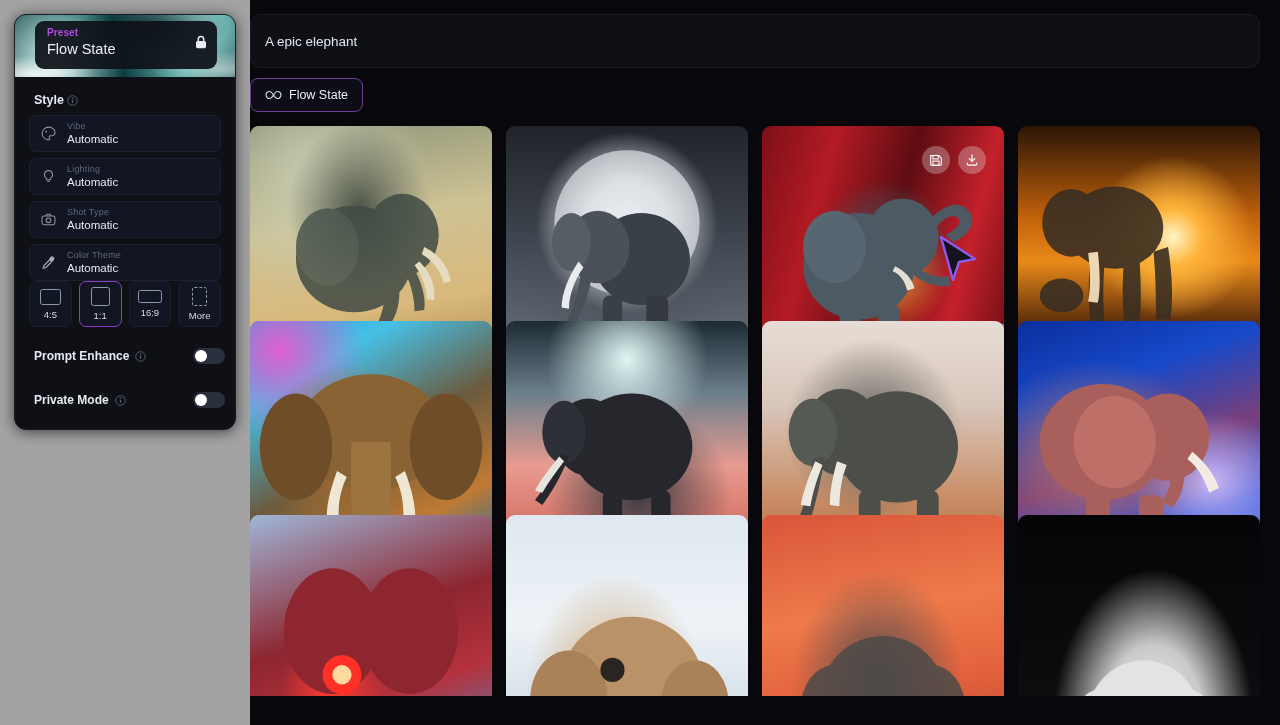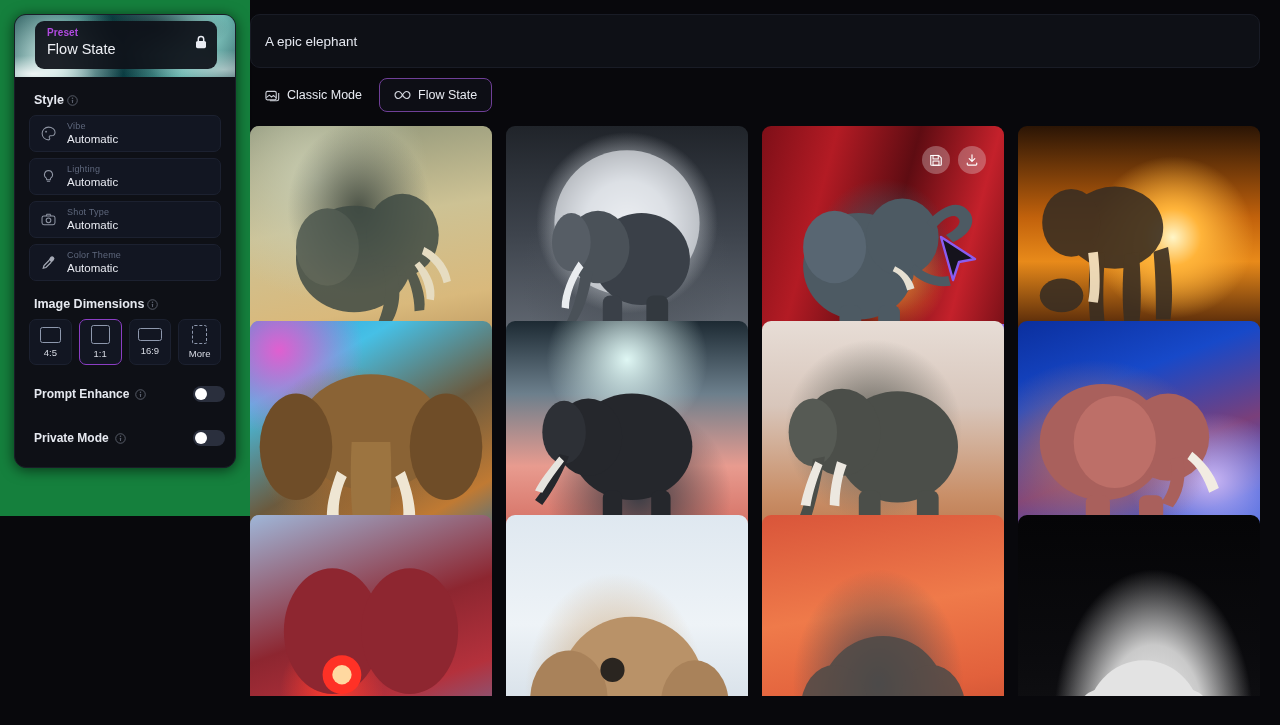--- a/index.html
+++ b/index.html
@@ -5,21 +5,21 @@
   * { margin:0; padding:0; box-sizing:border-box; }
   html, body {
     width:1280px; height:725px;
     background:#08080c;
     font-family:"Liberation Sans", sans-serif;
     overflow:hidden;
   }
   .app { position:relative; width:1280px; height:725px; display:flex; background:#08080c; }
 
   
-  .sidebar { width:250px; flex:0 0 250px; height:516px; background:#15803d; padding:14px 0 0 14px; }
+  .sidebar { width:250px; flex:0 0 250px; height:725px; background:#a3a3a3; padding:14px 0 0 14px; }
   .side-card {
     width:222px; background:#0e1016; border-radius:12px;
     border:1px solid #1a1d27; overflow:hidden; padding-bottom:14px;
     box-shadow:0 2px 14px rgba(0,0,0,.6);
   }
   .preset-hero {
     position:relative; height:62px; width:100%;
     background:
       radial-gradient(circle at 18% 70%, #dff2ef 0%, rgba(223,242,239,0) 38%),
       radial-gradient(circle at 82% 25%, #9fd8d2 0%, rgba(159,216,210,0) 45%),
@@ -242,28 +242,20 @@
             <path d="M10.1 2.2a2.4 2.4 0 0 1 3.5 3.3L11.2 8l-2.9-2.9 1.8-2.9Z" fill="#d6dbe6"></path>
             <path d="M8.8 5.6 3.2 11.2l-.8 2.9 2.9-.8 5.6-5.6" fill="none" stroke="#d6dbe6" stroke-width="1.3"></path>
           </svg>
           <span class="opt-txt">
             <span class="opt-lbl" style="display:block">Color Theme</span>
             <span class="opt-val" style="display:block">Automatic</span>
           </span>
         </div>
       </div>
 
-      <div class="sec-head">
-        <span class="t">Image Dimensions</span>
-        <svg class="info-ico" viewBox="0 0 12 12">
-          <circle cx="6" cy="6" r="5.2" fill="none" stroke="#9aa3b5" stroke-width="1"></circle>
-          <circle cx="6" cy="3.5" r=".8" fill="#9aa3b5"></circle>
-          <rect x="5.4" y="5.2" width="1.2" height="3.6" rx=".6" fill="#9aa3b5"></rect>
-        </svg>
-      </div>
 
       <div class="dims">
         <div class="dim d45">
           <span class="box"></span>
           <span class="cap">4:5</span>
         </div>
         <div class="dim d11 sel">
           <span class="box"></span>
           <span class="cap">1:1</span>
         </div>
@@ -304,28 +296,20 @@
     </div>
   </aside>
 
   <section class="main">
 
     <div class="prompt-bar">
       <input class="prompt-input" value="A epic elephant" style="">
     </div>
 
     <div class="modes">
-      <button class="mode">
-        <svg width="15" height="15" viewBox="0 0 16 16">
-          <rect x="1" y="3.6" width="11" height="9" rx="1.6" fill="none" stroke="#dfe3ec" stroke-width="1.2"></rect>
-          <path d="M1.4 10.3 4.6 7.6l2.4 2 2-1.7 3 2.6" fill="none" stroke="#dfe3ec" stroke-width="1.1"></path>
-          <path d="M14.6 5.2v6.6a1.8 1.8 0 0 1-1.8 1.8H5.2" fill="none" stroke="#dfe3ec" stroke-width="1.2"></path>
-        </svg>
-        <span>Classic Mode</span>
-      </button>
       <button class="mode active">
         <svg width="17" height="12" viewBox="0 0 18 12">
           <path d="M9 6c1.4-2.4 2.5-3.7 4.2-3.7A3.7 3.7 0 1 1 13.2 9.7C11.5 9.7 10.4 8.4 9 6 7.6 3.6 6.5 2.3 4.8 2.3a3.7 3.7 0 1 0 0 7.4C6.5 9.7 7.6 8.4 9 6Z" fill="none" stroke="#e4e8f0" stroke-width="1.25"></path>
         </svg>
         <span>Flow State</span>
       </button>
     </div>
 
     <div class="grid">
 

